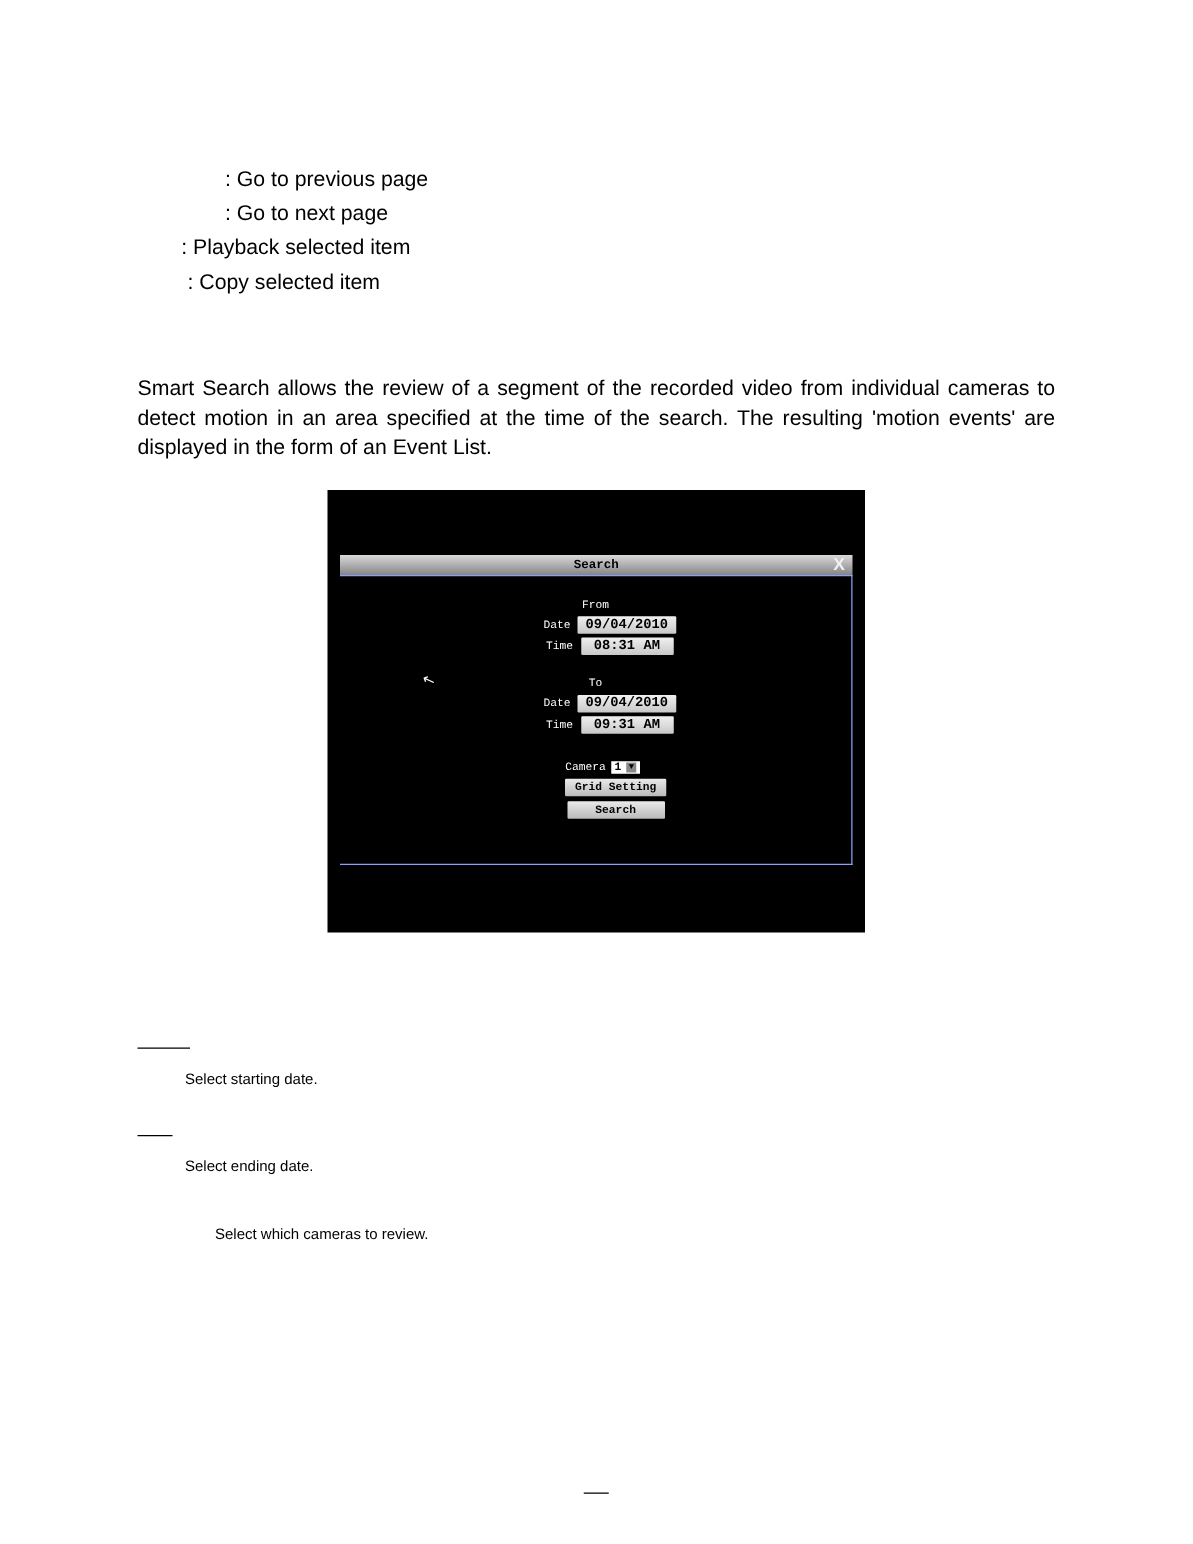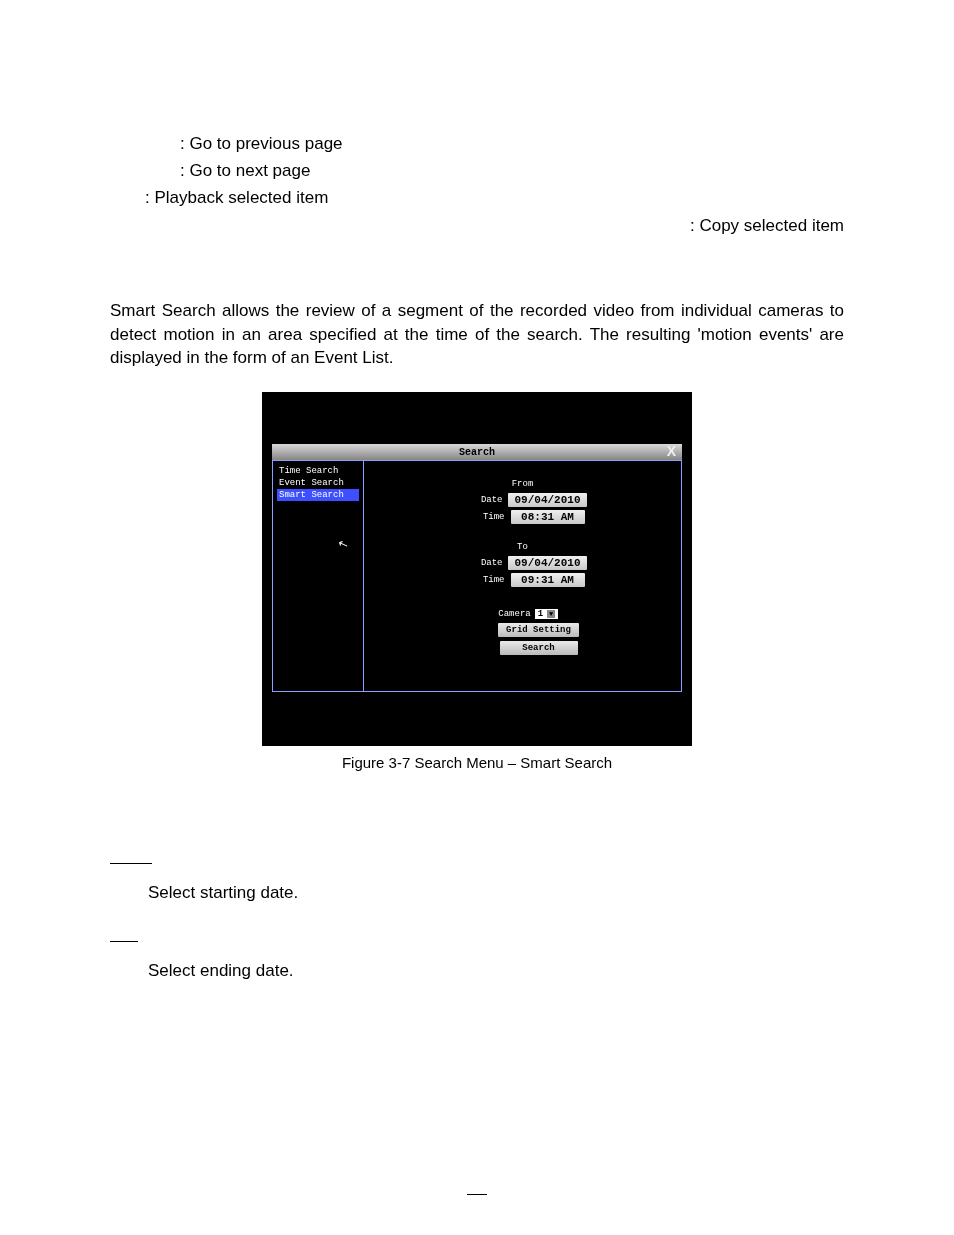--- a/index.html
+++ b/index.html
@@ -16,21 +16,21 @@
     position: relative;
     box-sizing: border-box;
     padding: 130px 110px 60px 110px;
   }
   .list1 .item {
     font-size: 17px;
     line-height: 1.6;
   }
   .ind0 { padding-left: 70px; }
   .ind1 { padding-left: 35px; }
-  .ind2 { padding-left: 40px; text-align: right; }
+  .ind2 { padding-left: 40px; }
 
   .paragraph {
     margin-top: 60px;
     font-size: 17px;
     line-height: 1.4;
     text-align: justify;
   }
 
   
   .shot-wrap {
@@ -178,21 +178,21 @@
   }
 
   .figure-caption {
     text-align: center;
     font-size: 15px;
     margin-top: 6px;
   }
 
   .defs {
     margin-top: 60px;
-    font-size: 17px;
+    font-size: 12px;
   }
   .defs .section-head {
     border-bottom: 1px solid #000;
     display: inline-block;
     min-width: 42px;
     margin-bottom: 8px;
     margin-top: 18px;
     height: 14px;
   }
   .defs .line {
@@ -227,25 +227,20 @@
   <div class="paragraph">Smart Search allows the review of a segment of the recorded video from individual cameras to detect motion in an area specified at the time of the search. The resulting 'motion events' are displayed in the form of an Event List.</div>
 
   <div class="shot-wrap">
 
     <div class="title-bar">
       <span class="title-text">Search</span>
       <span class="close-x">X</span>
     </div>
 
     <div class="panel-body">
-      <div class="side-list">
-        <div>Time Search</div>
-        <div>Event Search</div>
-        <div class="sel">Smart Search</div>
-      </div>
 
       <div class="main-panel">
 
         <div class="group-head">From</div>
         <div class="field-row">
           <span class="field-label">Date</span>
           <span class="field-input">09/04/2010</span>
         </div>
         <div class="field-row">
           <span class="field-label">Time</span>
@@ -276,27 +271,27 @@
         <div class="btn-row">
           <span class="btn" style="min-width:62px; text-align:center;">Search</span>
         </div>
 
       </div>
     </div>
 
     <div class="cursor-shape">↖</div>
   </div>
 
-  <div class="figure-caption">Figure 3-7 Search Menu – Smart Search</div>
 
   <div class="defs">
     <div class="section-head"></div>
     <div class="line">Select starting date.</div>
 
     <div class="section-head" style="min-width:28px;"></div>
     <div class="line">Select ending date.</div>
 
     <div style="height:28px;"></div>
+    <div class="line cam">Select which cameras to review.</div>
   </div>
 
   <div class="page-num"></div>
 
 </div>
 
 </body></html>

